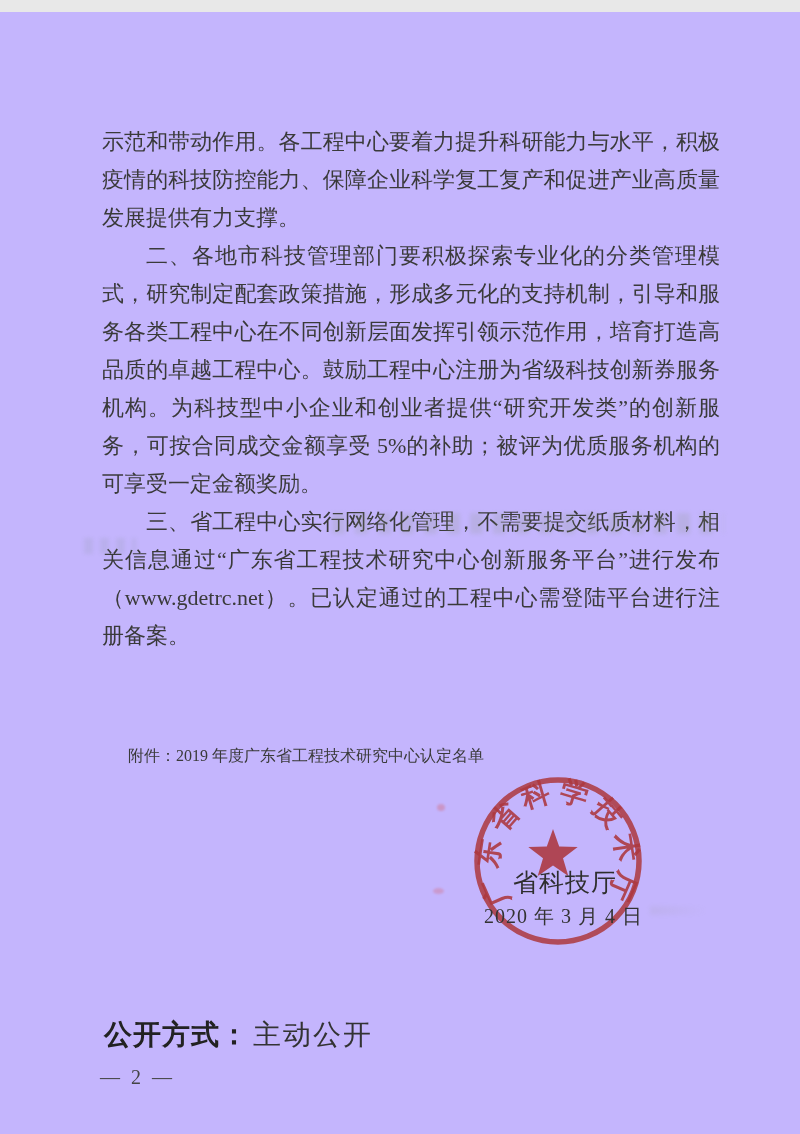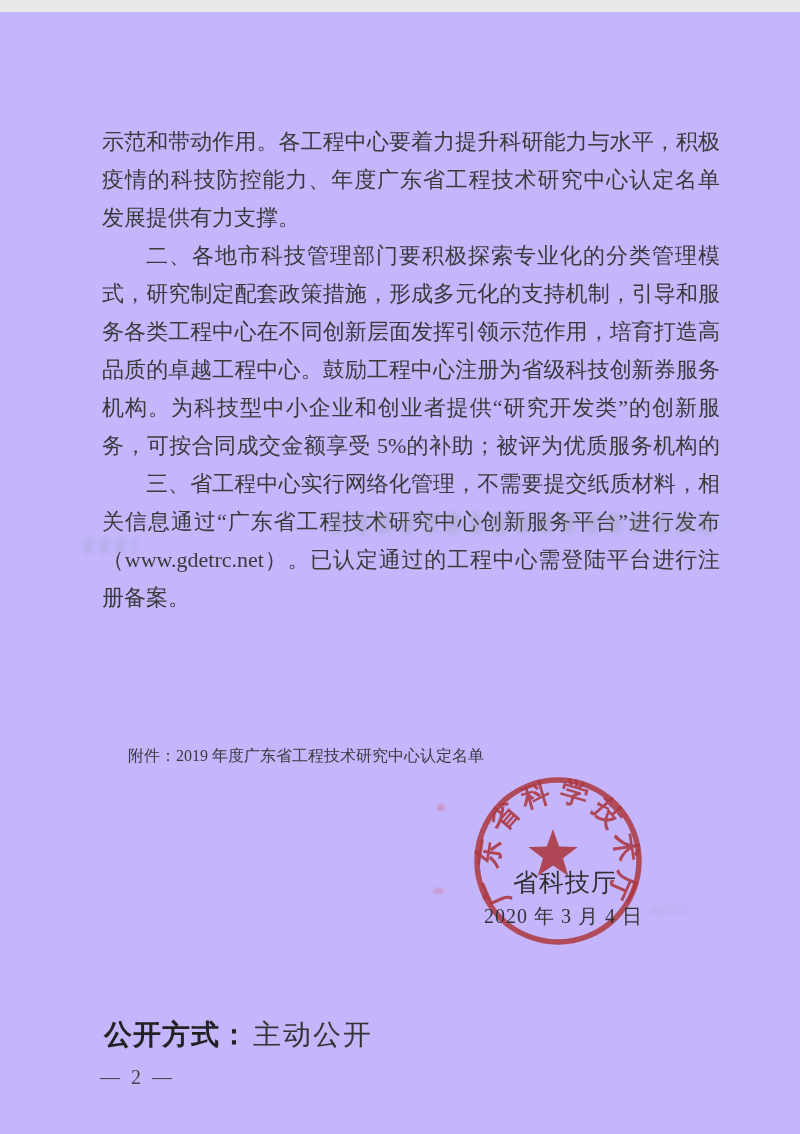--- a/index.html
+++ b/index.html
@@ -85,29 +85,30 @@
   .splatter-2{left:433px;top:876px;width:11px;height:6px;opacity:.22;}
 </style>
 </head>
 <body>
 
 <div class="page">
 
   <div class="body-text">
 
     <div class="ln jl">示范和带动作用。各工程中心要着力提升科研能力与水平，积极</div>
-    <div class="ln jl">疫情的科技防控能力、年度广东省工程技术研究中心认定名单</div>
+    <div class="ln jl">疫情的科技防控能力、保障企业科学复工复产和促进产业高质量</div>
     <div class="ln">发展提供有力支撑。</div>
 
     <div class="ln jl ind">二、各地市科技管理部门要积极探索专业化的分类管理模</div>
     <div class="ln jl">式，研究制定配套政策措施，形成多元化的支持机制，引导和服</div>
     <div class="ln jl">务各类工程中心在不同创新层面发挥引领示范作用，培育打造高</div>
     <div class="ln jl">品质的卓越工程中心。鼓励工程中心注册为省级科技创新券服务</div>
     <div class="ln jl">机构。为科技型中小企业和创业者提供“研究开发类”的创新服</div>
     <div class="ln jl">务，可按合同成交金额享受 5%的补助；被评为优质服务机构的</div>
+    <div class="ln">可享受一定金额奖励。</div>
 
     <div class="ln jl ind">三、省工程中心实行网络化管理，不需要提交纸质材料，相</div>
     <div class="ln jl">关信息通过“广东省工程技术研究中心创新服务平台”进行发布</div>
     <div class="ln jl">（www.gdetrc.net）。已认定通过的工程中心需登陆平台进行注</div>
     <div class="ln">册备案。</div>
   </div>
 
   <div class="attachment">附件：2019 年度广东省工程技术研究中心认定名单</div>
 
   <div class="smudge smudge-1"></div>

